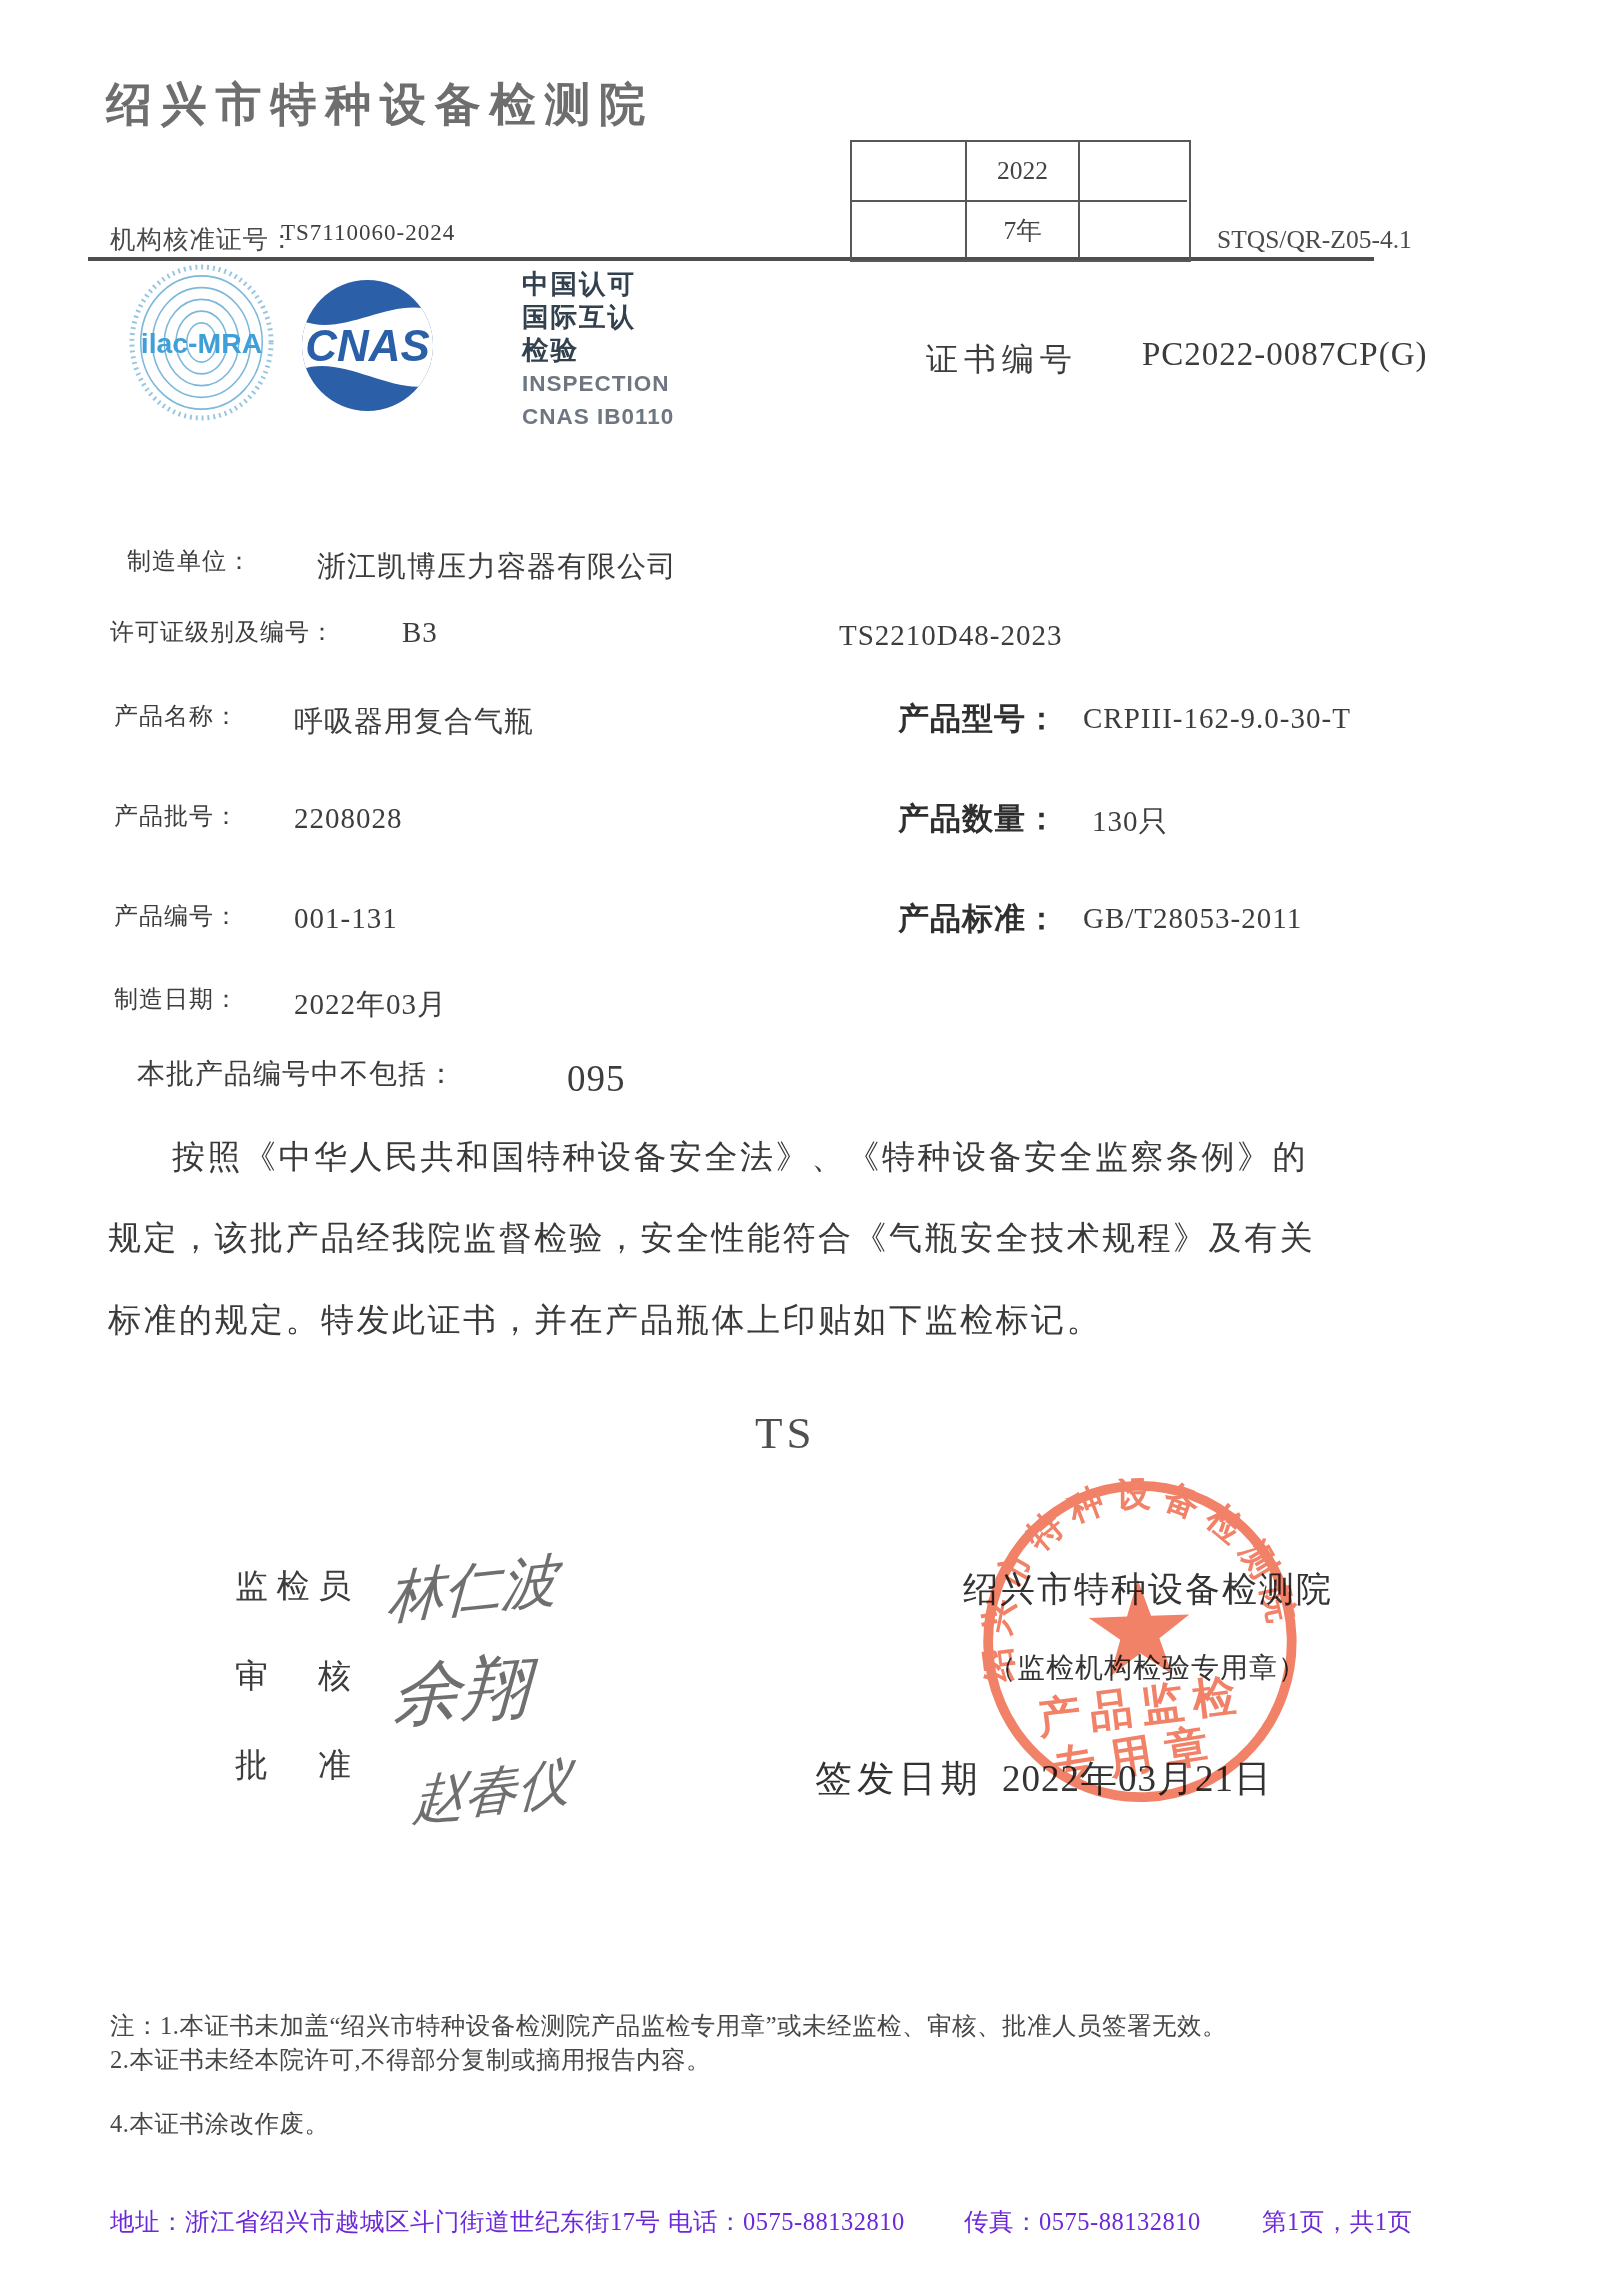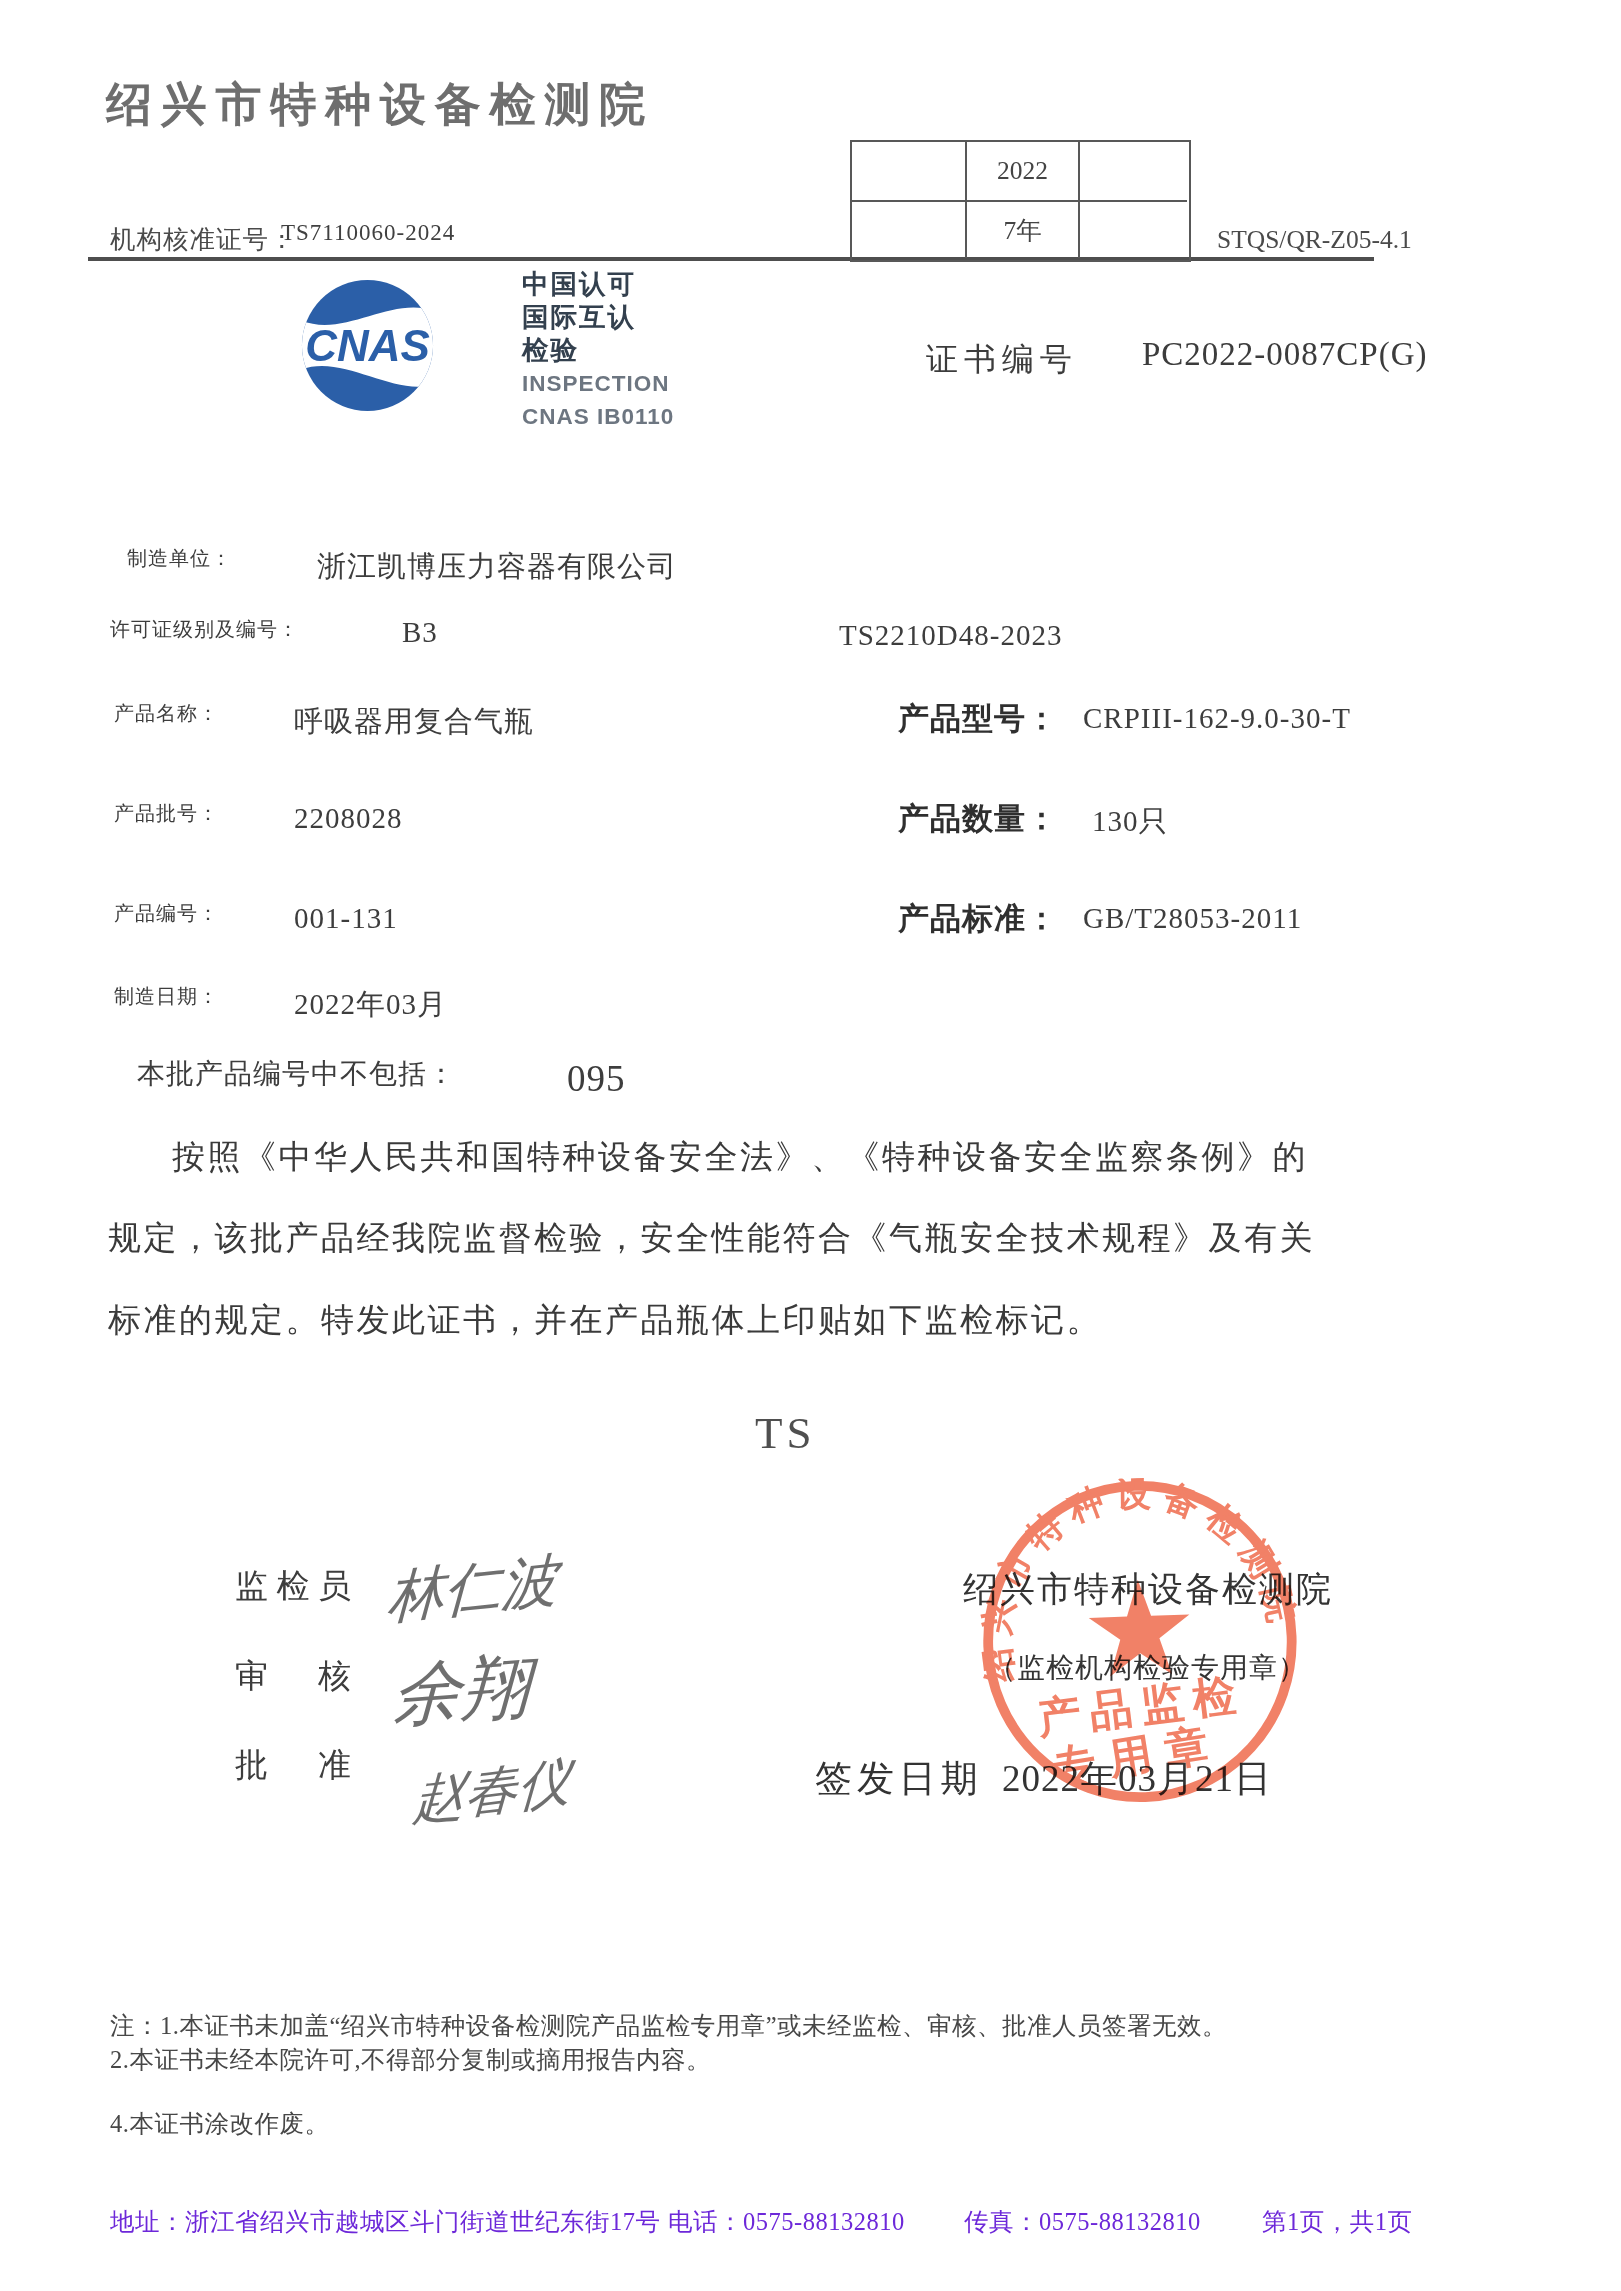--- a/index.html
+++ b/index.html
@@ -37,21 +37,21 @@
   .accred-text{left:482px;top:268px;line-height:33px;margin-left:40px;}
   .accred-cn{font-family:"Liberation Sans","DejaVu Sans",sans-serif;font-size:26.5px;font-weight:700;color:#33404e;letter-spacing:2px;}
   .accred-en{font-family:"Liberation Sans","DejaVu Sans",sans-serif;font-size:22.5px;font-weight:700;color:#6d7681;letter-spacing:1px;}
 
   .cert-label{left:926px;top:338px;font-size:32px;color:#3c3c3c;letter-spacing:5.9px;}
   .cert-value{left:1142px;top:336px;font-size:33px;color:#3c3c3c;letter-spacing:1px;}
 
   .main-title{left:176px;top:435px;width:1176px;text-align:center;font-size:44px;font-weight:700;color:#2e2e2e;letter-spacing:6.9px;}
 
   
-  .flabel{font-size:20px;color:#3d3d3d;letter-spacing:1px;}
+  .flabel{font-size:24px;color:#3d3d3d;letter-spacing:1px;}
   .fvalue{font-size:29px;color:#3d3d3d;letter-spacing:1px;}
   .flabel-b{font-size:31px;color:#2f2f2f;font-weight:700;letter-spacing:1px;}
 
   .body-line{font-size:33px;color:#3a3a3a;letter-spacing:2.5px;}
 
   .ts-mark{left:755px;top:1407px;font-size:45px;color:#4f4f4f;letter-spacing:3.9px;}
 
   .siglabel{font-size:33px;color:#3d3d3d;width:116px;display:inline-block;text-align:justify;text-align-last:justify;}
   .signame{font-family:"DejaVu Sans",sans-serif;font-style:italic;color:#575757;opacity:.85;}
 
@@ -78,20 +78,33 @@
 
   <div class="abs tr-table">
     <div class="cell c-r1c1"></div>
     <div class="cell c-r1c2">2022</div>
     <div class="cell c-r1c3"></div>
     <div class="cell c-r2c1"></div>
     <div class="cell c-r2c2">7年</div>
     <div class="cell c-r2c3"></div>
   </div>
 
+  <div class="abs ilac-logo">
+    <svg width="149" height="159" viewBox="0 0 152 162">
+      <g fill="none" stroke="#7db8da" stroke-width="1.6">
+        <ellipse cx="76" cy="81" rx="71" ry="77" stroke-dasharray="2 4" stroke-width="5" opacity="0.8"></ellipse>
+        <ellipse cx="76" cy="81" rx="62" ry="68"></ellipse>
+        <ellipse cx="76" cy="81" rx="50" ry="56"></ellipse>
+        <ellipse cx="76" cy="81" rx="38" ry="44"></ellipse>
+        <ellipse cx="76" cy="81" rx="26" ry="32"></ellipse>
+        <ellipse cx="76" cy="81" rx="15" ry="20"></ellipse>
+      </g>
+      <text x="76" y="92" text-anchor="middle" font-family="Liberation Sans, sans-serif" font-size="29" font-weight="bold" fill="#3f9fd8">ilac-MRA</text>
+    </svg>
+  </div>
 
   <div class="abs cnas-logo">
     <svg width="147" height="135" viewBox="0 0 150 138">
       <defs>
           <clipPath id="cnasclip">
             <circle cx="75" cy="69" r="67"></circle>
           </clipPath>
         </defs>
       <circle cx="75" cy="69" r="67" fill="#2b5fa8"></circle>
       <g clip-path="url(#cnasclip)">

